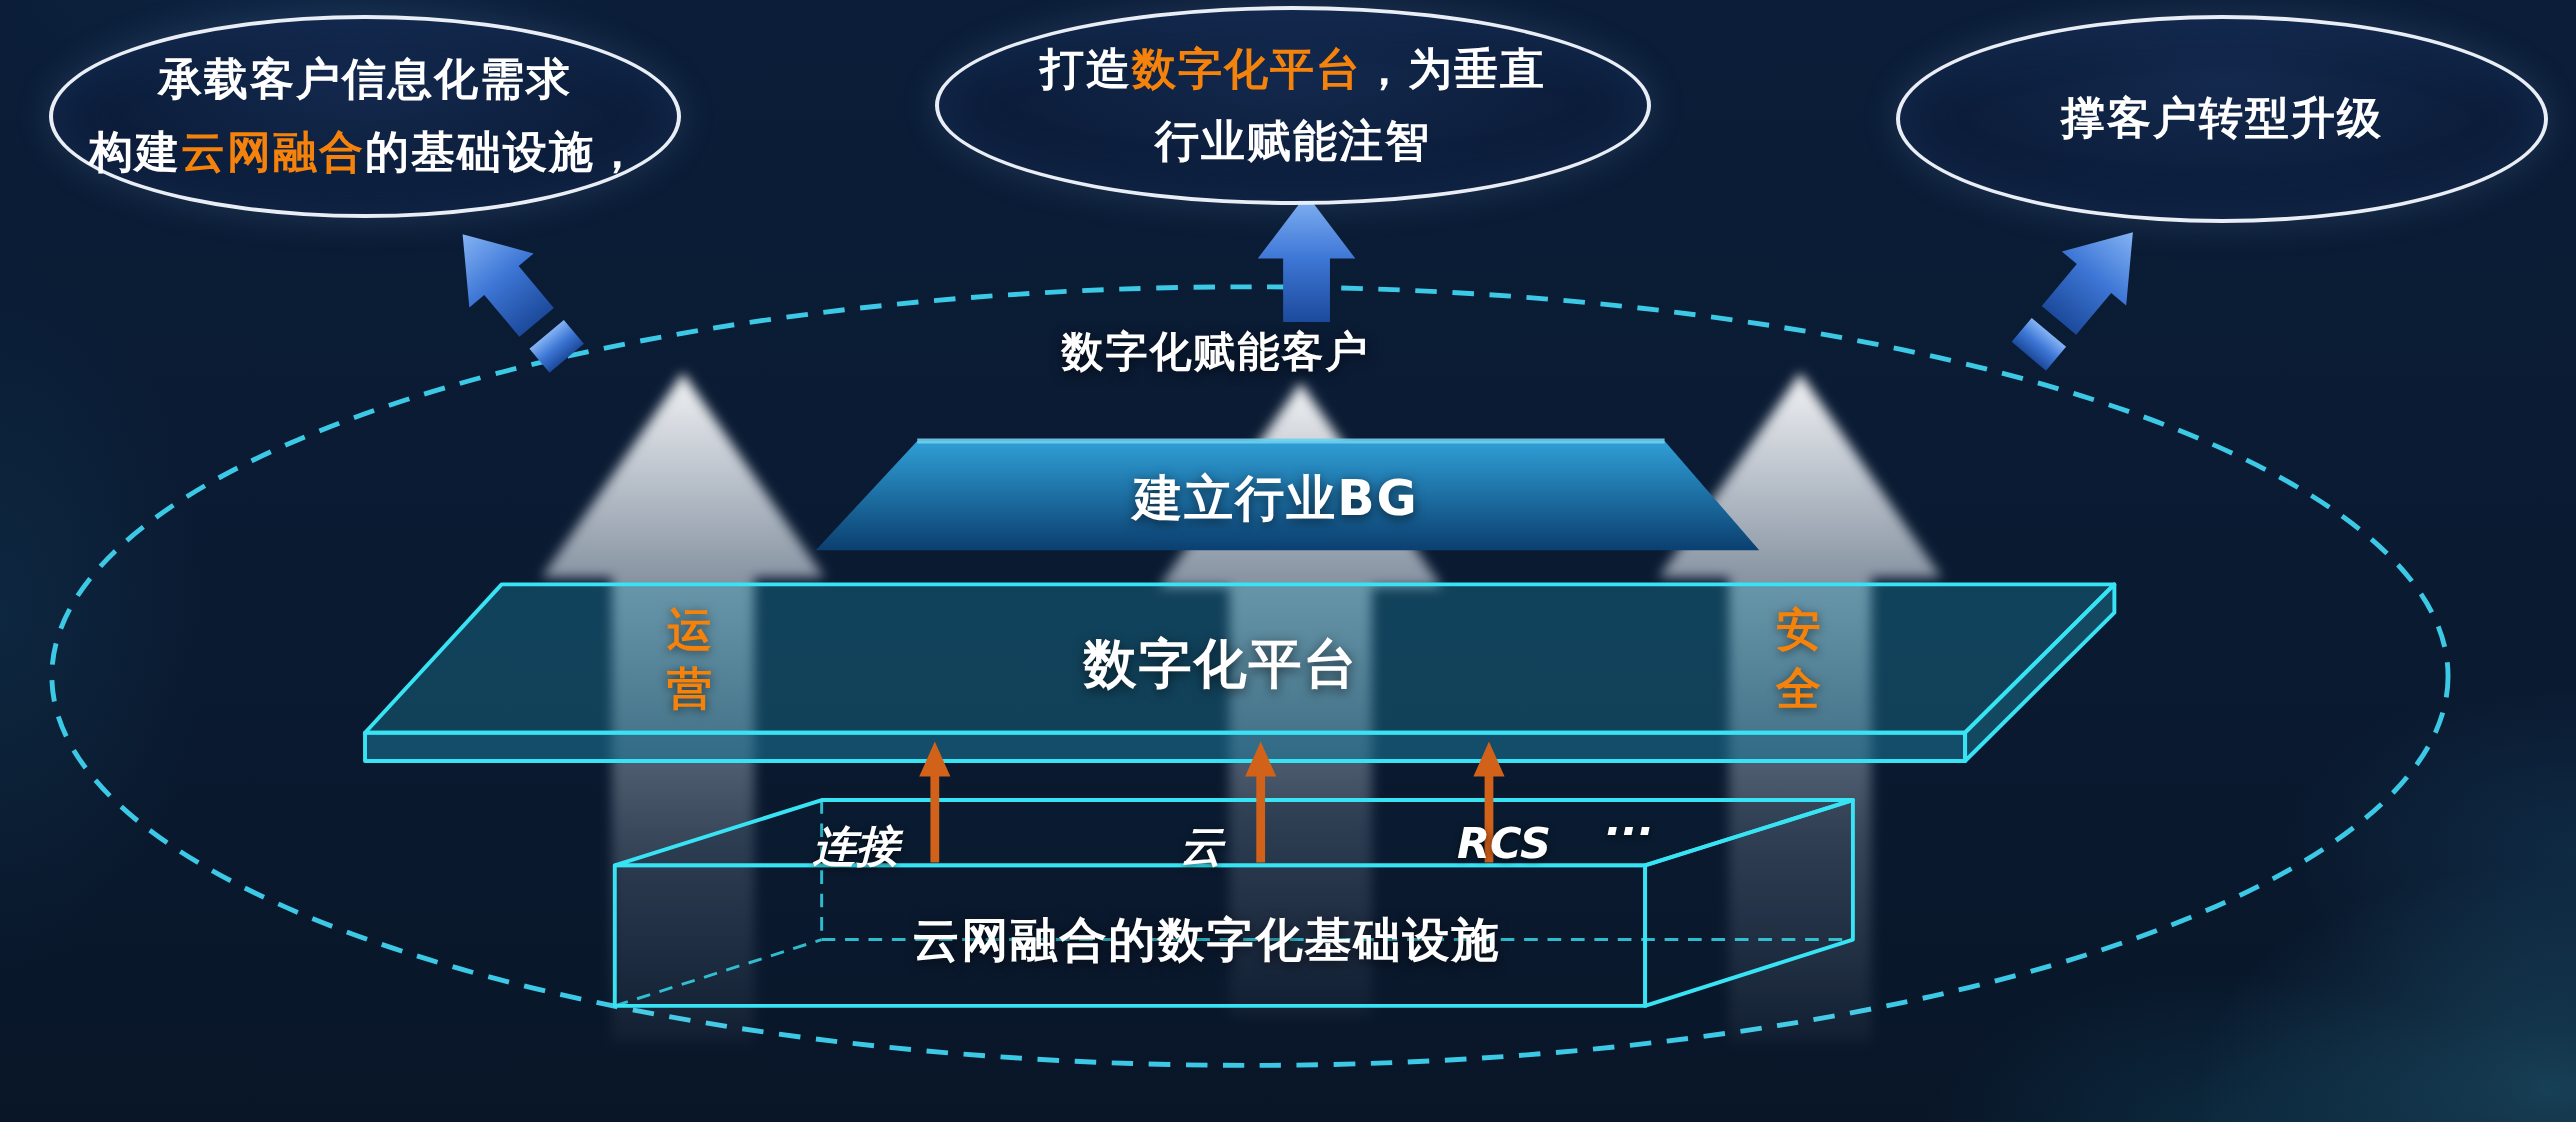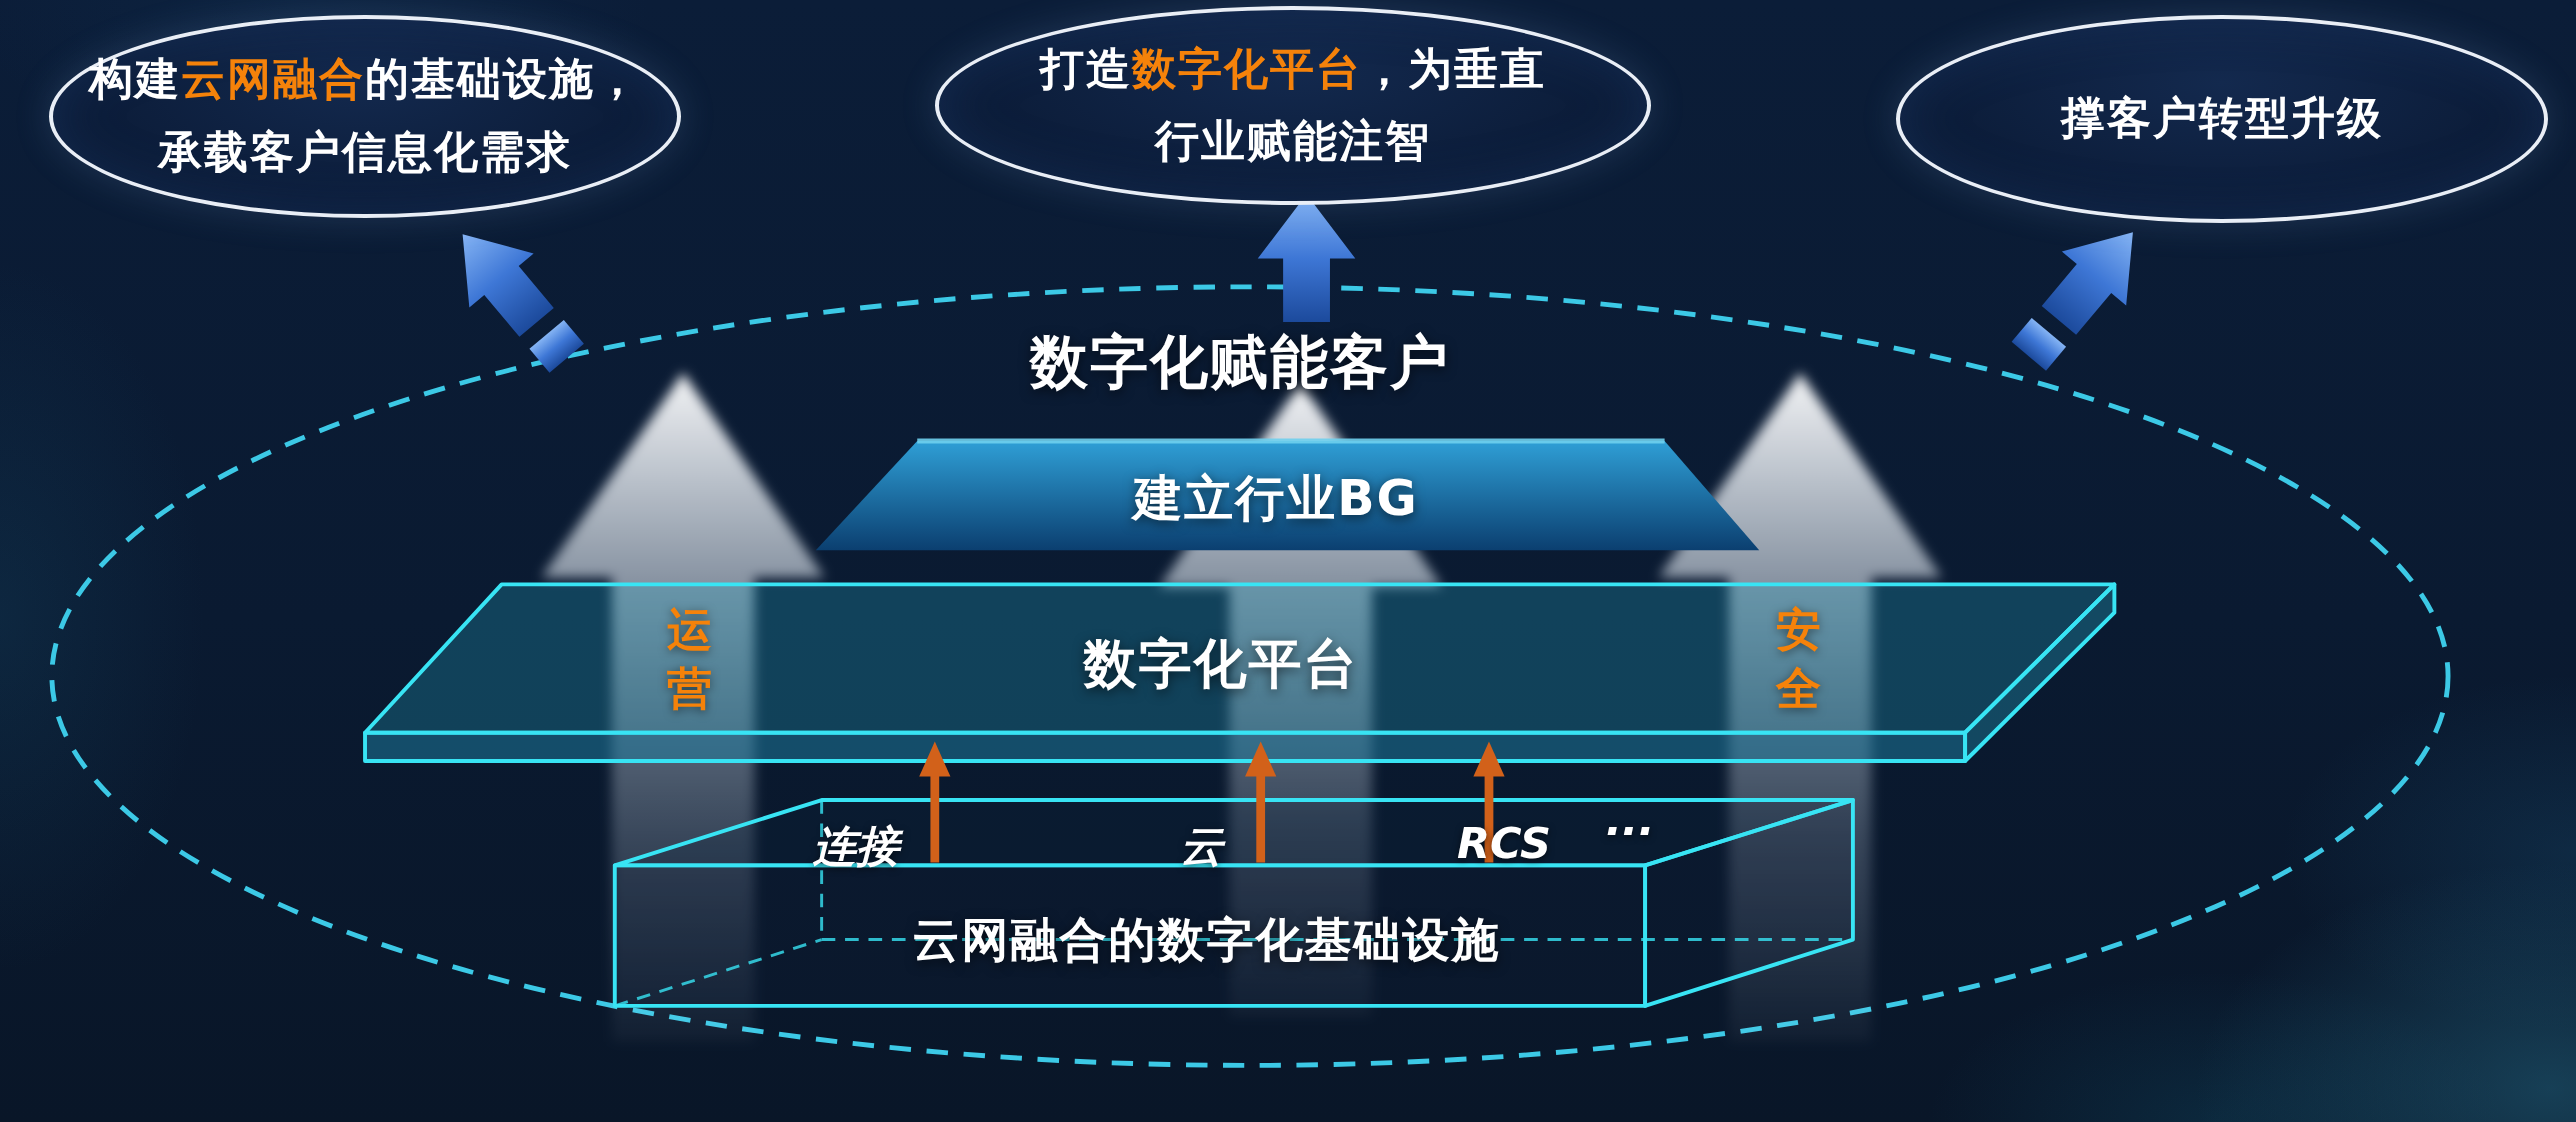--- a/index.html
+++ b/index.html
@@ -121,34 +121,34 @@
         <polygon points="-23,134 23,134 23,166 -23,166" fill="url(#gBlue)"></polygon>
       </g>
       <g transform="translate(2186,238) rotate(40)">
         <polygon points="0,0 43,62 23,62 23,118 -23,118 -23,62 -43,62" fill="url(#gBlue)"></polygon>
         <polygon points="-23,134 23,134 23,166 -23,166" fill="url(#gBlue)"></polygon>
       </g>
     </g>
   </svg>
 
   <div class="bubble" style="left:49px;top:14.6px;width:624px;height:195px;">
+    <div class="bubble-line">承载客户信息化需求</div>
     <div class="bubble-line"><span>构建</span><span class="accent">云网融合</span><span>的基础设施，</span></div>
-    <div class="bubble-line">承载客户信息化需求</div>
   </div>
 
   <div class="bubble" style="left:935px;top:5.9px;width:708px;height:191px;">
     <div class="bubble-line"><span>打造</span><span class="accent">数字化平台</span><span>，为垂直</span></div>
     <div class="bubble-line">行业赋能注智</div>
   </div>
 
   <div class="bubble" style="left:1896px;top:14.6px;width:644px;height:200px;">
     <div class="bubble-line">撑客户转型升级</div>
   </div>
 
-  <div class="label" style="left:1030px;top:324px;width:371px;font-size:58px;">数字化赋能客户</div>
+  <div class="label" style="left:1030px;top:324px;width:371px;font-size:42px;">数字化赋能客户</div>
 
   <div class="label" style="left:1081px;top:466px;width:390px;font-size:49px;">建立行业BG</div>
 
   <div class="label" style="left:1026px;top:629px;width:390px;font-size:53px;">数字化平台</div>
 
   <div class="label" style="left:865px;top:909px;width:683px;font-size:47px;">云网融合的数字化基础设施</div>
 
   <div class="cap" style="left:768px;top:818px;width:176px;">连接</div>
   <div class="cap" style="left:1143px;top:818px;width:117px;">云</div>
   <div class="cap" style="left:1416px;top:818px;width:176px;">RCS</div>

